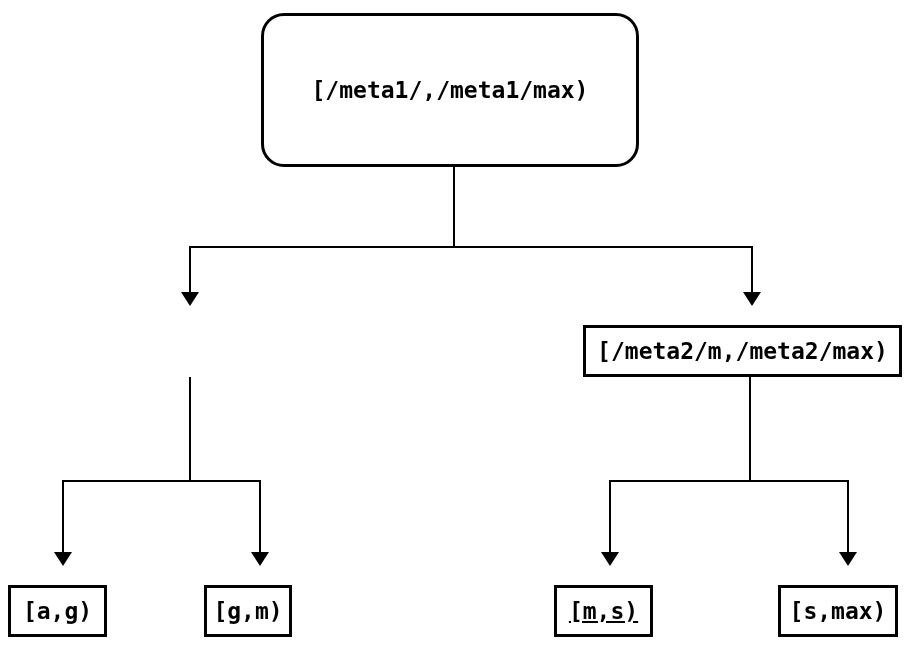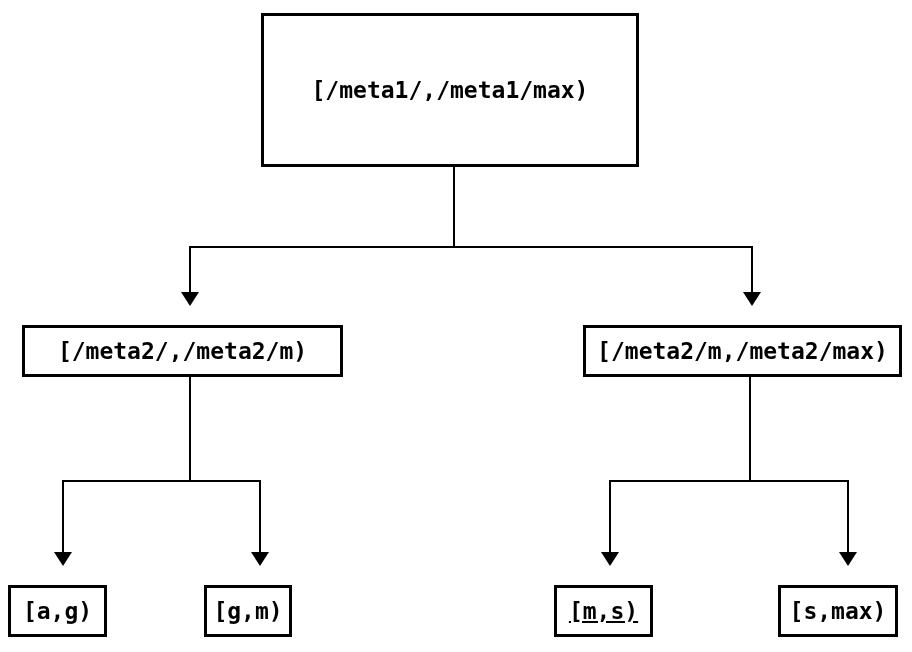--- a/index.html
+++ b/index.html
@@ -42,34 +42,31 @@
     border-left: 9px solid transparent;
     border-right: 9px solid transparent;
     border-top: 14px solid #000000;
   }
 </style>
 </head>
 <body>
 
 <div class="canvas">
 
-  <div class="node" style="left:261px; top:13px; width:378px; height:154px;">
+  <div class="node" style="left:261px; top:13px; width:378px; height:154px;border-radius:23px;">
     <span>[/meta1/,/meta1/max)</span>
   </div>
 
   <div class="line v" style="left:453px; top:167px; height:81px;"></div>
   <div class="line h" style="left:189px; top:246px; width:564px;"></div>
   <div class="line v" style="left:189px; top:246px; height:46px;"></div>
   <div class="arrow" style="left:181px; top:292px;"></div>
   <div class="line v" style="left:751px; top:246px; height:46px;"></div>
   <div class="arrow" style="left:743px; top:292px;"></div>
 
-  <div class="node" style="left:22px; top:325px; width:321px; height:52px;">
-    <span>[/meta2/,/meta2/m)</span>
-  </div>
   <div class="node" style="left:583px; top:325px; width:319px; height:52px;text-align:right;">
     <span>[/meta2/m,/meta2/max)</span>
   </div>
 
   <div class="line v" style="left:189px; top:377px; height:105px;"></div>
   <div class="line h" style="left:62px; top:480px; width:199px;"></div>
   <div class="line v" style="left:62px; top:480px; height:72px;"></div>
   <div class="arrow" style="left:54px; top:552px;"></div>
   <div class="line v" style="left:259px; top:480px; height:72px;"></div>
   <div class="arrow" style="left:251px; top:552px;"></div>

